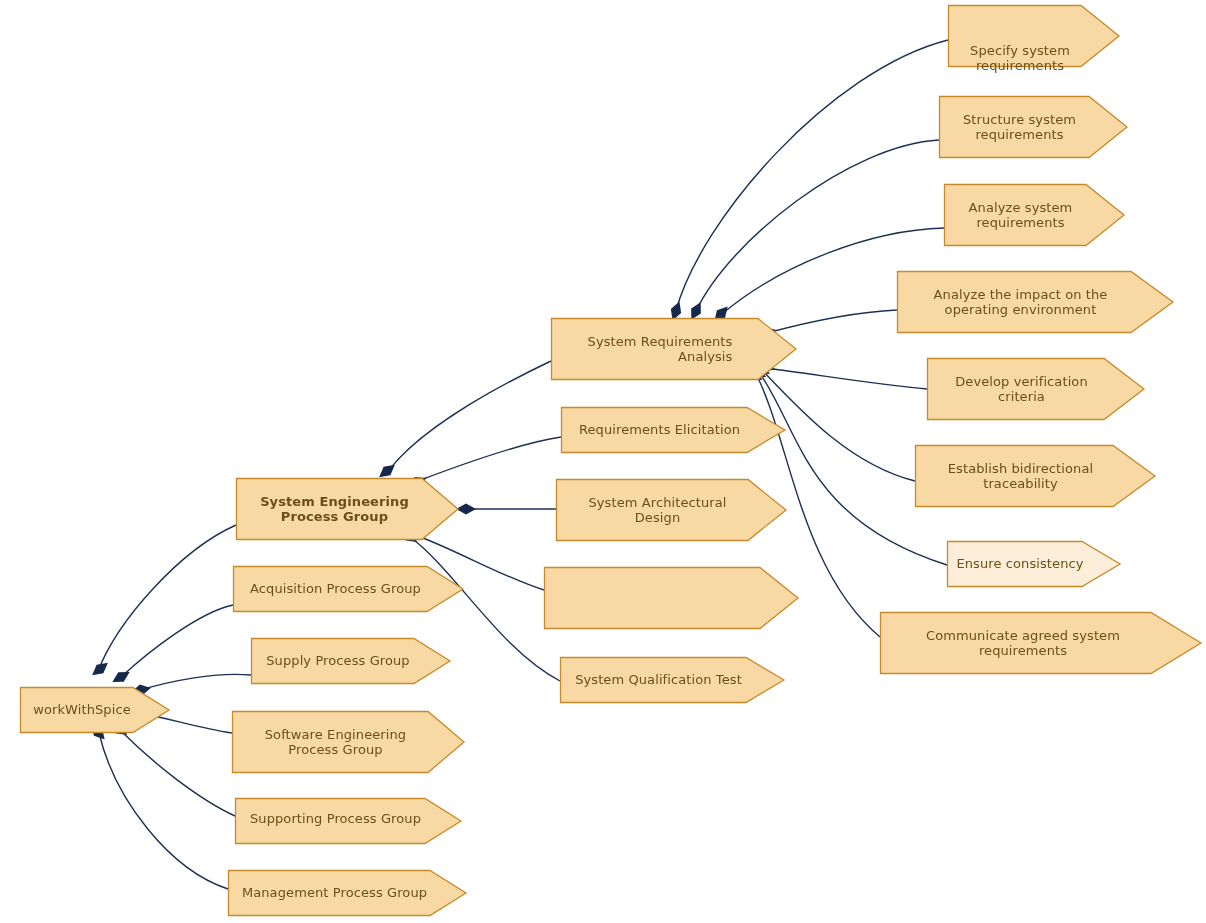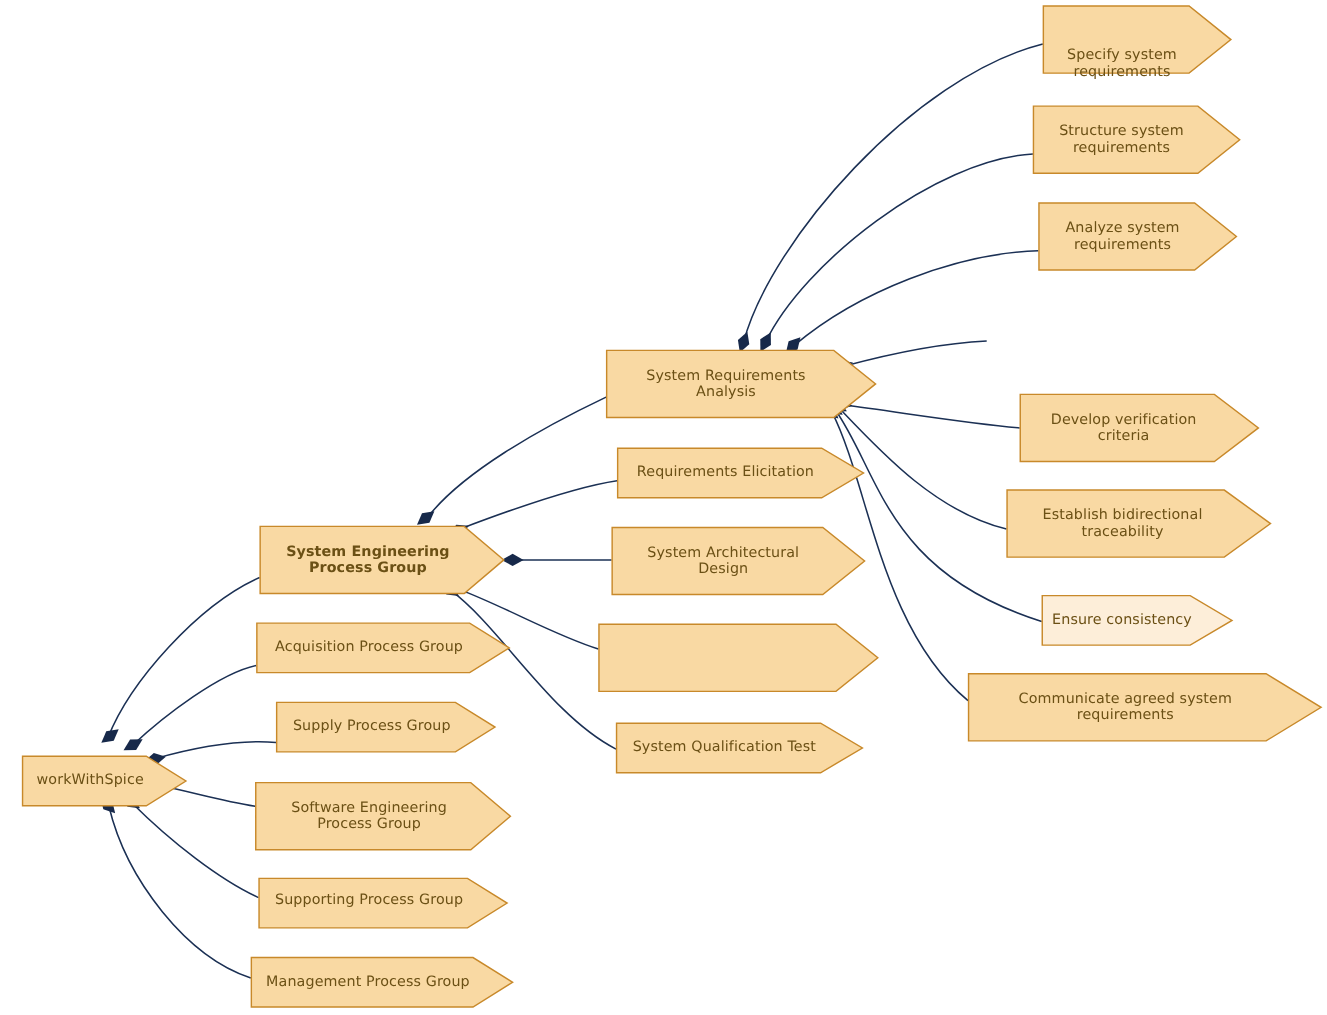--- a/index.html
+++ b/index.html
@@ -182,21 +182,21 @@
       <div class="node" style="left: 228px; top: 870px; width: 238px; height: 46px;">
         <svg class="node-shape" width="238" height="46" viewBox="0 0 238 46">
           <polygon points="0.5,0.5 202,0.5 238,23 202,45.5 0.5,45.5" fill="#f9d9a3" stroke="#c8892a" stroke-width="1.3" stroke-linejoin="miter"></polygon>
         </svg>
         <div class="node-label" style="padding-right: 25px;">Management Process Group</div>
       </div>
       <div class="node" style="left: 551px; top: 318px; width: 245px; height: 62px;">
         <svg class="node-shape" width="245" height="62" viewBox="0 0 245 62">
           <polygon points="0.5,0.5 207,0.5 245,31 207,61.5 0.5,61.5" fill="#f9d9a3" stroke="#c8892a" stroke-width="1.3" stroke-linejoin="miter"></polygon>
         </svg>
-        <div class="node-label" style="padding-right: 27px;">System Requirements
+        <div class="node-label" style="padding-right: 27px; text-align: right;">System Requirements
 Analysis</div>
       </div>
       <div class="node" style="left: 561px; top: 407px; width: 224px; height: 46px;">
         <svg class="node-shape" width="224" height="46" viewBox="0 0 224 46">
           <polygon points="0.5,0.5 186,0.5 224,23 186,45.5 0.5,45.5" fill="#f9d9a3" stroke="#c8892a" stroke-width="1.3" stroke-linejoin="miter"></polygon>
         </svg>
         <div class="node-label" style="padding-right: 27px;">Requirements Elicitation</div>
       </div>
       <div class="node" style="left: 556px; top: 479px; width: 230px; height: 62px;">
         <svg class="node-shape" width="230" height="62" viewBox="0 0 230 62">
@@ -229,20 +229,27 @@
         </svg>
         <div class="node-label" style="padding-right: 27px;">Structure system
 requirements</div>
       </div>
       <div class="node" style="left: 944px; top: 184px; width: 180px; height: 62px;">
         <svg class="node-shape" width="180" height="62" viewBox="0 0 180 62">
           <polygon points="0.5,0.5 142,0.5 180,31 142,61.5 0.5,61.5" fill="#f9d9a3" stroke="#c8892a" stroke-width="1.3" stroke-linejoin="miter"></polygon>
         </svg>
         <div class="node-label" style="padding-right: 27px;">Analyze system
 requirements</div>
+      </div>
+      <div class="node" style="left: 897px; top: 271px; width: 276px; height: 62px;">
+        <svg class="node-shape" width="276" height="62" viewBox="0 0 276 62">
+          <polygon points="0.5,0.5 234,0.5 276,31 234,61.5 0.5,61.5" fill="#f9d9a3" stroke="#c8892a" stroke-width="1.3" stroke-linejoin="miter"></polygon>
+        </svg>
+        <div class="node-label" style="padding-right: 29px;">Analyze the impact on the
+operating environment</div>
       </div>
       <div class="node" style="left: 927px; top: 358px; width: 217px; height: 62px;">
         <svg class="node-shape" width="217" height="62" viewBox="0 0 217 62">
           <polygon points="0.5,0.5 177,0.5 217,31 177,61.5 0.5,61.5" fill="#f9d9a3" stroke="#c8892a" stroke-width="1.3" stroke-linejoin="miter"></polygon>
         </svg>
         <div class="node-label" style="padding-right: 28px;">Develop verification
 criteria</div>
       </div>
       <div class="node" style="left: 915px; top: 445px; width: 240px; height: 62px;">
         <svg class="node-shape" width="240" height="62" viewBox="0 0 240 62">

